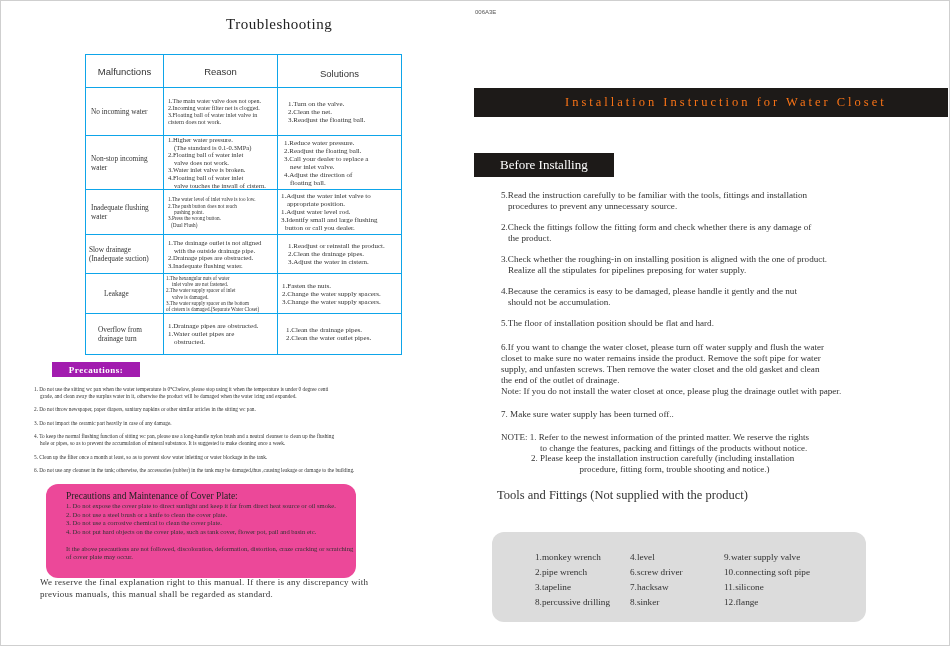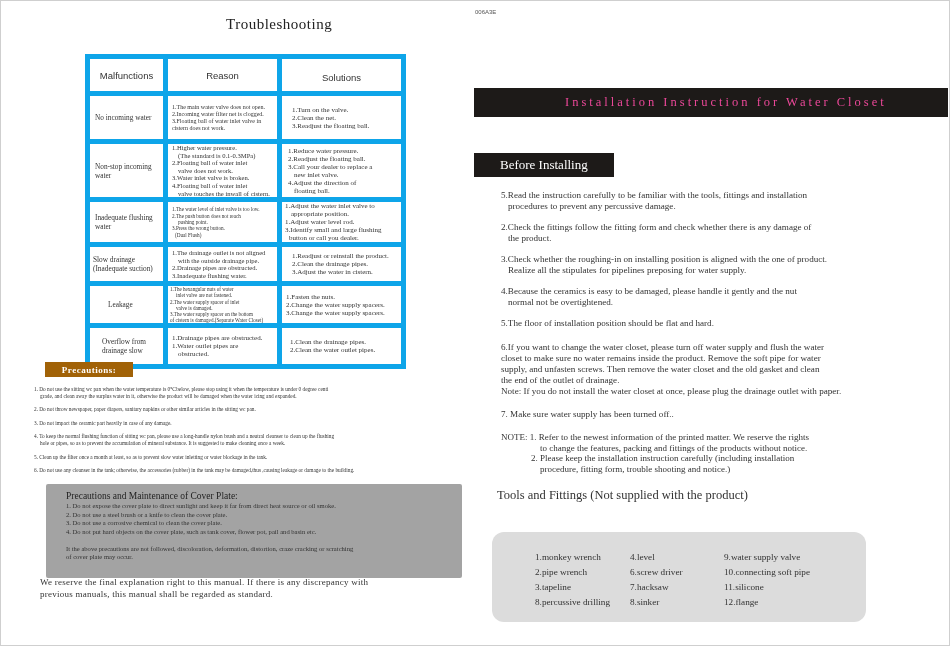--- a/index.html
+++ b/index.html
@@ -18,78 +18,78 @@
     font-family:"Liberation Sans", sans-serif; font-size:6px; color:#555;
   }
   .ts-title {
     position:absolute; left:186px; top:16px; font-size:15px; letter-spacing:0.5px; color:#222;margin-left:40px;
   }
   table.ts {
     position:absolute; left:85px; top:54px; width:316px;
     border-collapse:collapse; table-layout:fixed;
   }
   table.ts td, table.ts th {
-    border:5px solid #0ea5e9; padding:0 3px; vertical-align:middle; color:#333;
+    border:1px solid #0ea5e9; padding:0 3px; vertical-align:middle; color:#333;
   }
   table.ts th {
     font-family:"Liberation Sans", sans-serif; font-weight:normal; font-size:9.5px; height:28px;
   }
   table.ts td.m { font-size:7.3px; line-height:9px; padding-left:5px; }
   table.ts td.r { font-size:6px; line-height:7px; padding-left:4px; }
   table.ts td.r.big { font-size:6.6px; line-height:7.6px; }
   table.ts td.s { font-size:7px; line-height:8px; padding-left:6px; }
   .ln { display:block; white-space:nowrap; }
   .ind { padding-left:6px; }
 
   .prec-head {
-    position:absolute; left:45px; top:362px; width:88px; height:15px;
-    background:#a16207; color:#fff; font-weight:bold; font-size:9px; letter-spacing:0.5px;
+    position:absolute; left:52px; top:362px; width:88px; height:15px;
+    background:#a21caf; color:#fff; font-weight:bold; font-size:9px; letter-spacing:0.5px;
     display:flex; align-items:center; justify-content:center;
   }
   .prec-list {
     position:absolute; left:34px; top:386px; width:400px;
     font-size:5.3px; line-height:6.6px; color:#333;
   }
   .prec-list .p { margin-bottom:7px; white-space:nowrap; }
   .prec-list .p .c { padding-left:6px; display:block; }
 
   .cover-box {
-    position:absolute; left:46px; top:484px; width:416px; height:94px;
-    background:#a3a3a3; border-radius:2px;
+    position:absolute; left:46px; top:484px; width:310px; height:94px;
+    background:#ec4899; border-radius:12px;
   }
   .cover-box .h { position:absolute; left:20px; top:7px; font-size:9.5px; color:#222; }
   .cover-box .items { position:absolute; left:20px; top:18px; font-size:6.6px; line-height:8.6px; color:#333; white-space:nowrap; }
   .cover-box .note { position:absolute; left:20px; top:61px; font-size:6.6px; line-height:8.4px; color:#333; white-space:nowrap; }
   .reserve {
     position:absolute; left:40px; top:577px; font-size:9px; line-height:11.5px; letter-spacing:0.25px; color:#333; white-space:nowrap;
   }
 
   .banner {
     position:absolute; left:474px; top:88px; width:474px; height:29px;
-    background:#1d1a18; color:#ec4899; font-size:12.5px; letter-spacing:3px;
+    background:#1d1a18; color:#f97316; font-size:12.5px; letter-spacing:3px;
     display:flex; align-items:center; padding-left:91px; box-sizing:border-box;
   }
   .before {
     position:absolute; left:474px; top:153px; width:140px; height:24px;
     background:#1d1a18; color:#fff; font-size:13px;
     display:flex; align-items:center; padding-left:26px; box-sizing:border-box;
   }
   .install-list {
     position:absolute; left:501px; top:190px; width:440px;
     font-size:9.1px; line-height:11px; color:#333;
   }
   .install-list .it { margin-bottom:10px; white-space:nowrap; }
   .install-list .it .c { padding-left:7px; display:block; }
   .install-list .it.flat .c { padding-left:0; }
   .note-block {
     position:absolute; left:501px; top:432px; font-size:9px; line-height:10.6px; color:#333; white-space:nowrap;
   }
   .note-block .row1 .c { padding-left:39px; display:block; }
   .note-block .row2 { padding-left:30px; }
-  .note-block .row2 .c { padding-left:9px; display:block; }
+  .note-block .row2 .c { padding-left:9px; display:block;text-align:center; }
   .tools-title {
     position:absolute; left:497px; top:488px; font-size:12.5px; color:#333; white-space:nowrap;
   }
   .tools-box {
     position:absolute; left:492px; top:532px; width:374px; height:90px;
     background:#dcdcdc; border-radius:12px;
   }
   .tools-col { position:absolute; top:18px; font-size:9.2px; line-height:15px; color:#333; white-space:nowrap; }
 </style>
 </head>
@@ -204,21 +204,21 @@
       </td>
       <td class="s" style="padding-left:4px">
         <span class="ln">1.Fasten the nuts.</span>
         <span class="ln">2.Change the water supply spacers.</span>
         <span class="ln">3.Change the water supply spacers.</span>
       </td>
     </tr>
     <tr style="height:41px">
       <td class="m" style="padding-left:12px">
         <span class="ln">Overflow from</span>
-        <span class="ln">drainage slow</span>
+        <span class="ln">drainage turn</span>
       </td>
       <td class="r" style="font-size:7px;line-height:8px">
         <span class="ln">1.Drainage pipes are obstructed.</span>
         <span class="ln">1.Water outlet pipes are</span>
         <span class="ln ind">obstructed.</span>
       </td>
       <td class="s" style="padding-left:8px">
         <span class="ln">1.Clean the drainage pipes.</span>
         <span class="ln">2.Clean the water outlet pipes.</span>
       </td>
@@ -269,33 +269,33 @@
   <div>We reserve the final explanation right to this manual. If there is any discrepancy with</div>
   <div>previous manuals, this manual  shall be regarded as standard.</div>
 </div>
 
 <div class="banner">Installation Instruction for Water Closet</div>
 <div class="before">Before Installing</div>
 
 <div class="install-list">
   <div class="it">
     <span>5.Read the instruction carefully to be familiar with the tools, fittings and installation</span>
-    <span class="c">procedures to prevent any percussive damage.</span>
+    <span class="c">procedures to prevent any unnecessary source.</span>
   </div>
   <div class="it">
     <span>2.Check the fittings follow the fitting form and check whether there is any damage of</span>
     <span class="c">the product.</span>
   </div>
   <div class="it">
     <span>3.Check whether the roughing-in  on installing position is aligned with the one of product.</span>
     <span class="c">Realize all the stipulates for pipelines preposing for water supply.</span>
   </div>
   <div class="it">
     <span>4.Because the ceramics is easy to be damaged, please handle it gently and the nut</span>
-    <span class="c">normal not be overtightened.</span>
+    <span class="c">should not be accumulation.</span>
   </div>
   <div class="it" style="margin-bottom:13px">
     <span>5.The floor of  installation position should be flat and hard.</span>
   </div>
   <div class="it flat" style="margin-bottom:12px">
     <span>6.If you want to change the water closet, please turn off water supply and flush the water</span>
     <span class="c">closet to make sure no water remains inside the product. Remove the soft pipe for water</span>
     <span class="c">supply, and unfasten screws. Then remove the water closet and the old gasket and clean</span>
     <span class="c">the end of the outlet of drainage.</span>
     <span class="c">Note: If you do not install the water closet at once, please plug the drainage outlet with paper.</span>

